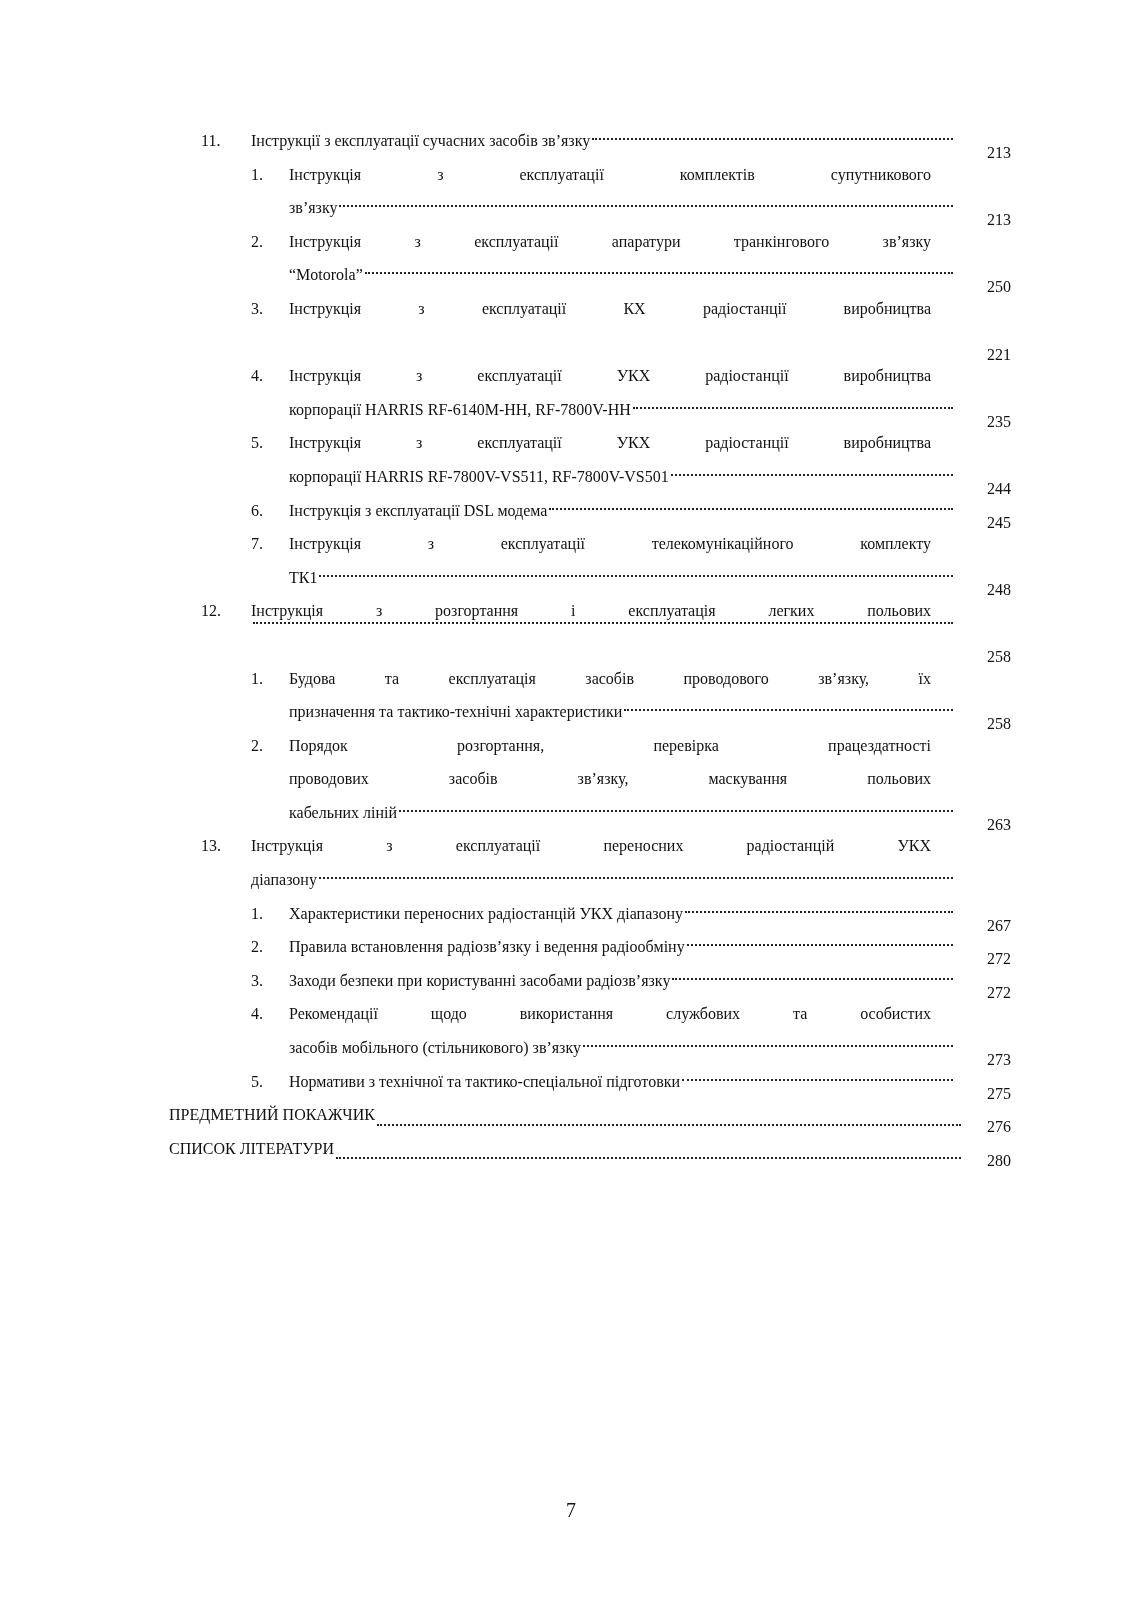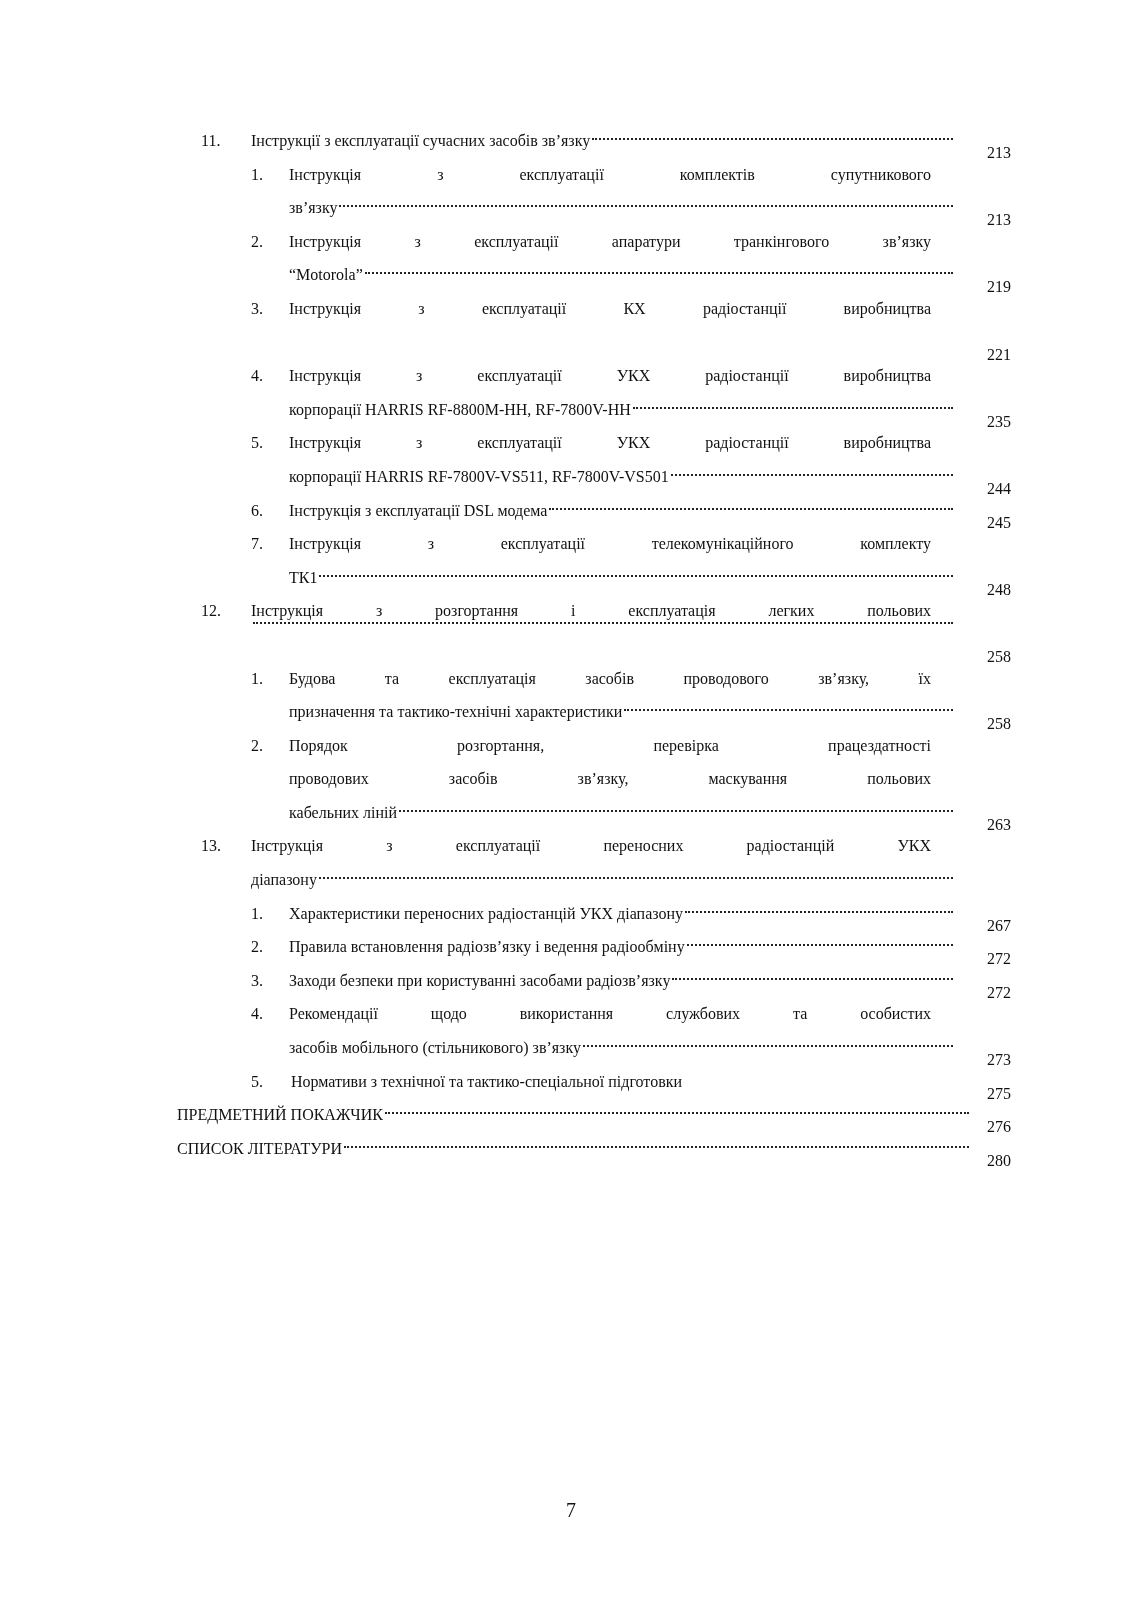--- a/index.html
+++ b/index.html
@@ -67,21 +67,21 @@
       left: 810px;
       width: 40px;
       text-align: right;
     }
 
     
     .l1-num { left: 40px; }
     .l1-txt { left: 90px; }
     .l2-num { left: 90px; }
     .l2-txt { left: 128px; }
-    .l0-txt { left: 16px; }
+    .l0-txt { left: 8px; align-items: flex-end; }
 
     .page-footer {
       position: absolute;
       left: 0;
       width: 1142px;
       top: 1496px;
       text-align: center;
       font-size: 20px;
       line-height: 28px;
     }
@@ -115,38 +115,38 @@
 
     <div class="line">
       <span class="num l2-num">2.</span>
       <span class="txt l2-txt justify" style="width:642px;">Інструкція з експлуатації апаратури транкінгового зв’язку</span>
     </div>
     <div class="line">
       <div class="lead-row l2-txt" style="width:664px;">
         <span class="t">“Motorola”</span>
         <span class="dots"></span>
       </div>
-      <span class="page-no">219</span>
+      <span class="page-no">250</span>
     </div>
 
     <div class="line">
       <span class="num l2-num">3.</span>
       <span class="txt l2-txt justify" style="width:642px;">Інструкція з експлуатації КХ радіостанції виробництва</span>
     </div>
     <div class="line">
       <span class="page-no">221</span>
     </div>
 
     <div class="line">
       <span class="num l2-num">4.</span>
       <span class="txt l2-txt justify" style="width:642px;">Інструкція з експлуатації УКХ радіостанції виробництва</span>
     </div>
     <div class="line">
       <div class="lead-row l2-txt" style="width:664px;">
-        <span class="t">корпорації HARRIS RF-8800M-HH, RF-7800V-HH</span>
+        <span class="t">корпорації HARRIS RF-6140M-HH, RF-7800V-HH</span>
         <span class="dots"></span>
       </div>
       <span class="page-no">235</span>
     </div>
 
     <div class="line">
       <span class="num l2-num">5.</span>
       <span class="txt l2-txt justify" style="width:642px;">Інструкція з експлуатації УКХ радіостанції виробництва</span>
     </div>
     <div class="line">
@@ -262,21 +262,21 @@
     <div class="line">
       <div class="lead-row l2-txt" style="width:664px;">
         <span class="t">засобів мобільного (стільникового) зв’язку</span>
         <span class="dots"></span>
       </div>
       <span class="page-no">273</span>
     </div>
 
     <div class="line">
       <span class="num l2-num">5.</span>
-      <div class="lead-row l2-txt" style="width:664px;flex-direction:column;">
+      <div class="lead-row l2-txt" style="width:664px;">
         <span class="t">Нормативи з технічної та тактико-спеціальної підготовки</span>
         <span class="dots"></span>
       </div>
       <span class="page-no">275</span>
     </div>
 
     <div class="line">
       <div class="lead-row l0-txt" style="width:792px;">
         <span class="t">ПРЕДМЕТНИЙ ПОКАЖЧИК</span>
         <span class="dots"></span>

